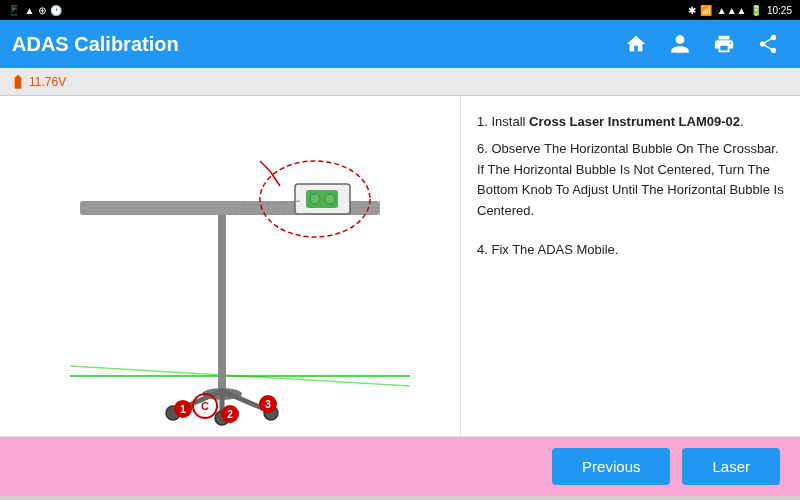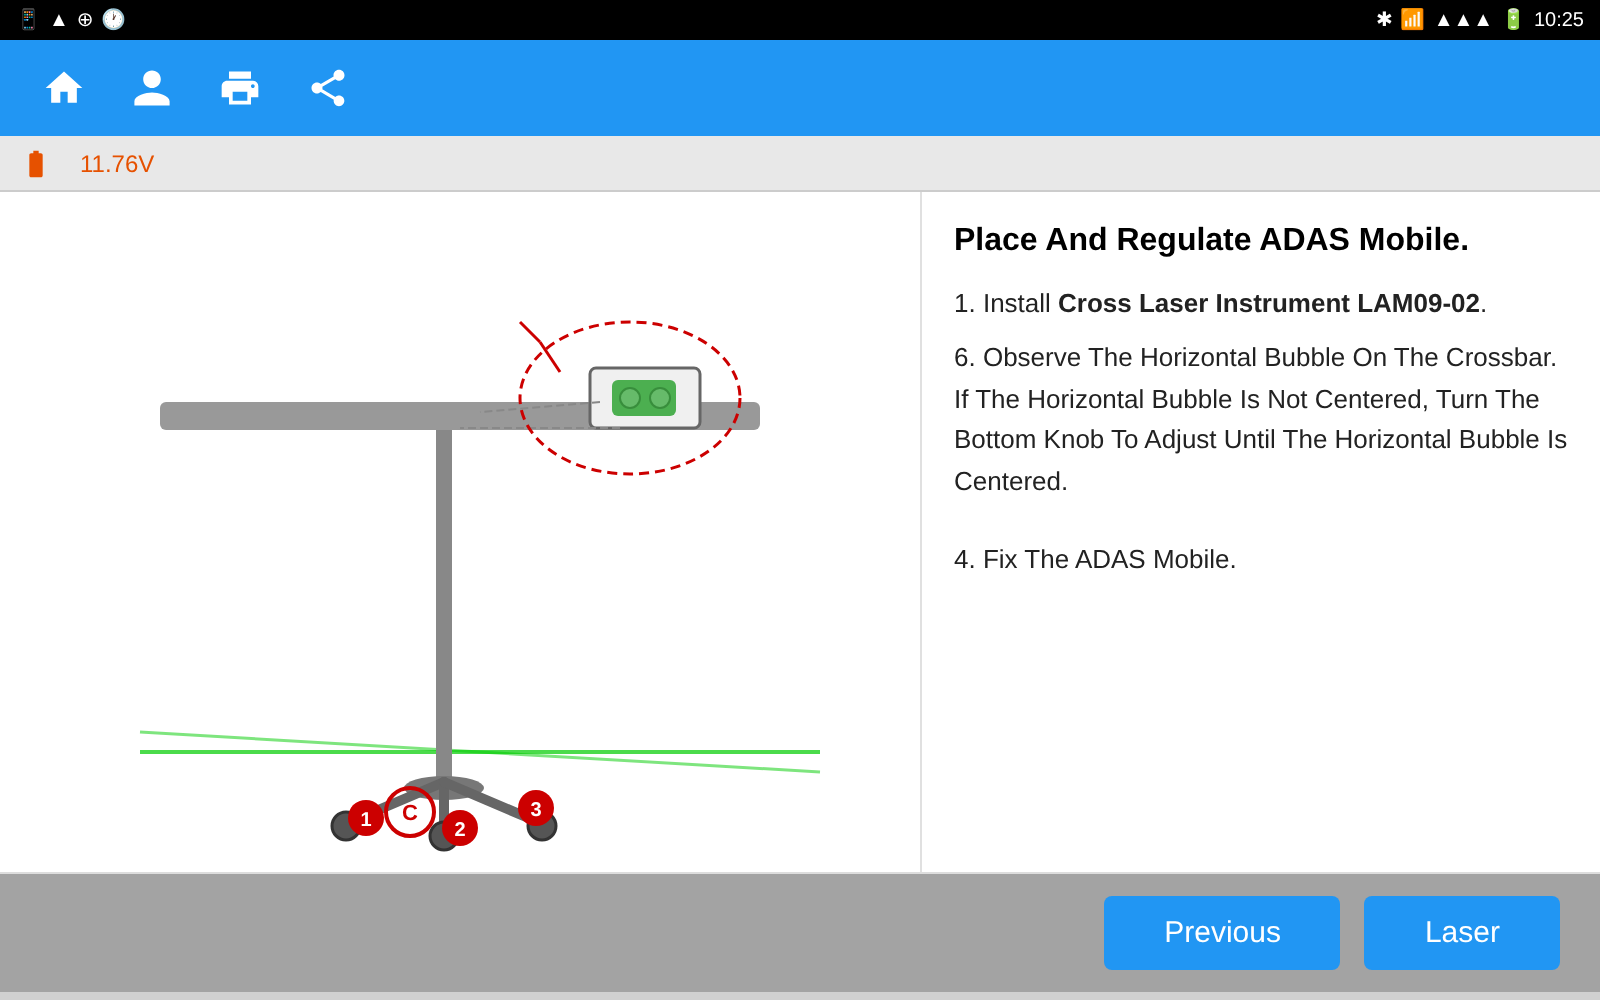--- a/index.html
+++ b/index.html
@@ -63,21 +63,21 @@
     }
     .breadcrumb-text {
       font-size: 12px;
       color: #333;
     }
     .battery-info {
       font-size: 12px;
       color: #e65100;
       display: flex;
       align-items: center;
-      gap: 14px;
+      gap: 3px;
     }
 
     
     .main-content {
       display: flex;
       height: 340px;
       background: #fff;
     }
 
     
@@ -111,21 +111,21 @@
       color: #222;
       line-height: 1.6;
     }
     .instructions-text .bold-underline {
       font-weight: bold;
     }
 
     
     .nav-bar {
       height: 60px;
-      background: #a3a3a3;
+      background: #f9a8d4;
       border-top: 1px solid #ddd;
       display: flex;
       align-items: center;
       justify-content: flex-end;
       padding: 0 20px;
       gap: 12px;
     }
     .nav-btn {
       background: #2196f3;
       color: #fff;
@@ -166,20 +166,21 @@
   <div class="status-bar-right">
     <span>✱</span>
     <span>📶</span>
     <span>▲▲▲</span>
     <span>🔋</span>
     <span>10:25</span>
   </div>
 </div>
 
 <div class="header">
+  <span class="header-title">ADAS Calibration</span>
   <div class="header-icons">
     <button class="header-icon-btn">
       <svg width="22" height="22" viewBox="0 0 24 24" fill="white">
           <path d="M10 20v-6h4v6h5v-8h3L12 3 2 12h3v8z"></path>
         </svg>
     </button>
     <button class="header-icon-btn">
       <svg width="22" height="22" viewBox="0 0 24 24" fill="white">
           <path d="M12 12c2.7 0 4.8-2.1 4.8-4.8S14.7 2.4 12 2.4 7.2 4.5 7.2 7.2 9.3 12 12 12zm0 2.4c-3.2 0-9.6 1.6-9.6 4.8v2.4h19.2v-2.4c0-3.2-6.4-4.8-9.6-4.8z"></path>
         </svg>
@@ -256,21 +257,20 @@
       <text x="185" y="304" text-anchor="middle" fill="#cc0000" font-size="11" font-weight="bold">C</text>
 
       <ellipse cx="295" cy="93" rx="55" ry="38" fill="none" stroke="#cc0000" stroke-width="1.5" stroke-dasharray="5,3"></ellipse>
 
       <line x1="260" y1="80" x2="250" y2="65" stroke="#cc0000" stroke-width="1.5"></line>
       <line x1="250" y1="65" x2="240" y2="55" stroke="#cc0000" stroke-width="1.5"></line>
     </svg>
   </div>
 
   <div class="instructions-panel">
-    <div class="instructions-title">Place And Regulate ADAS Mobile.</div>
     <div class="instructions-text">
       <p>1. Install <span class="bold-underline">Cross Laser Instrument LAM09-02</span>.</p>
       <p style="margin-top:6px">6. Observe The Horizontal Bubble On The Crossbar. If The Horizontal Bubble Is Not Centered, Turn The Bottom Knob To Adjust Until The Horizontal Bubble Is Centered.</p>
       <p style="margin-top:18px">4. Fix The ADAS Mobile.</p>
     </div>
   </div>
 
 </div>
 
 <div class="nav-bar">

